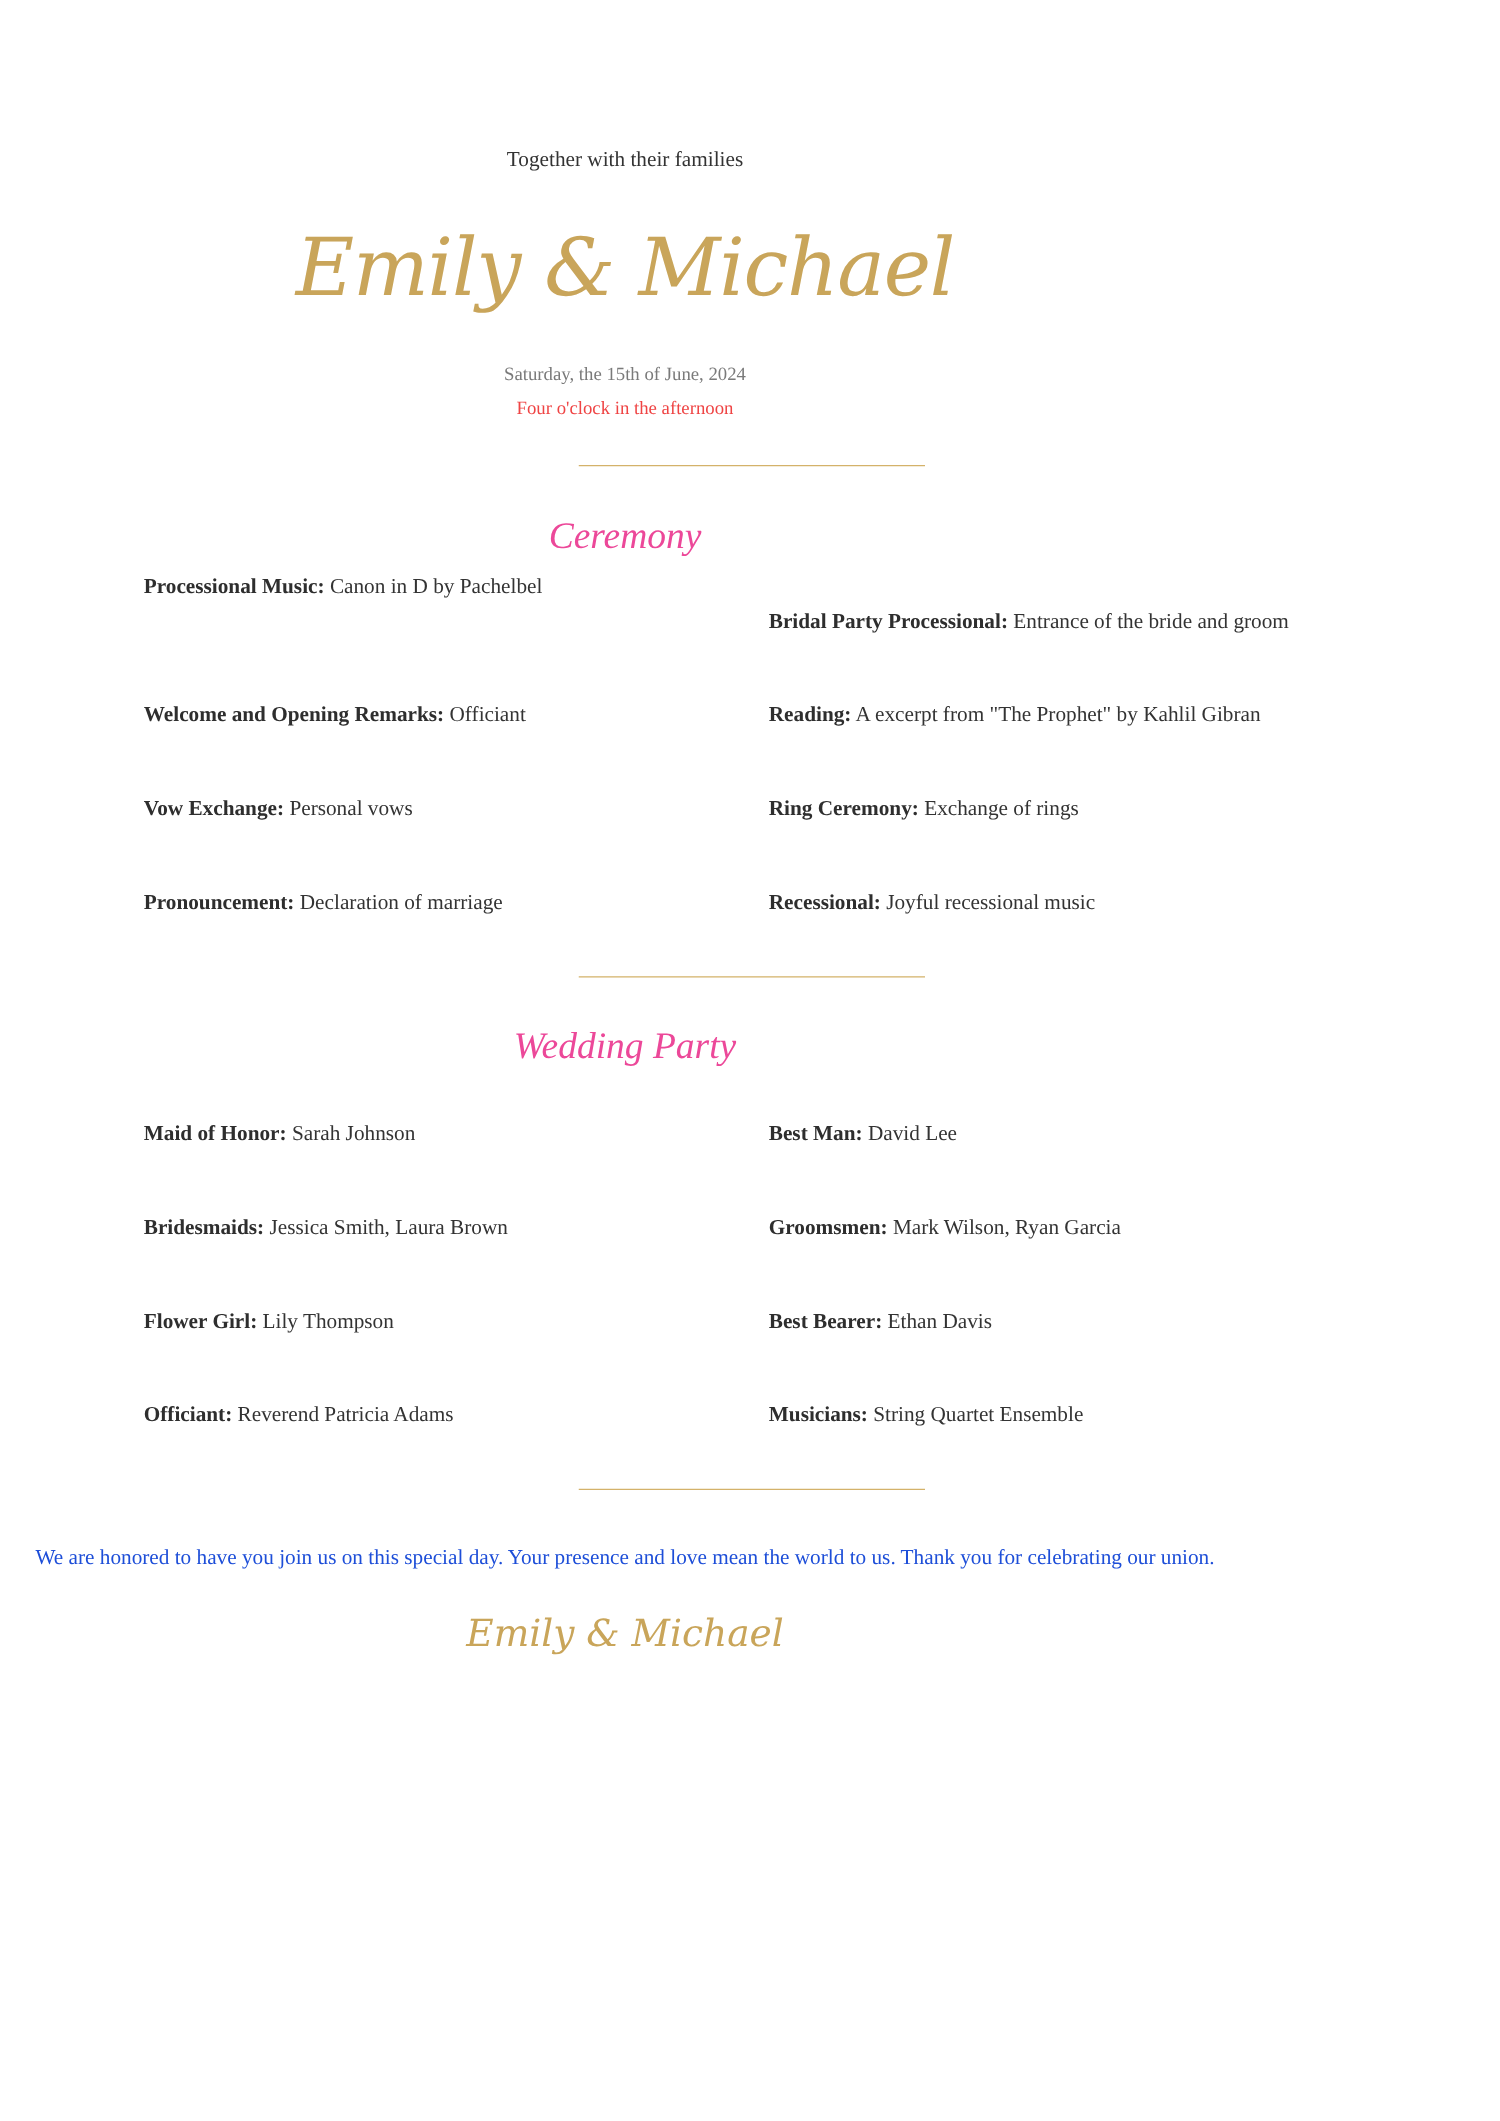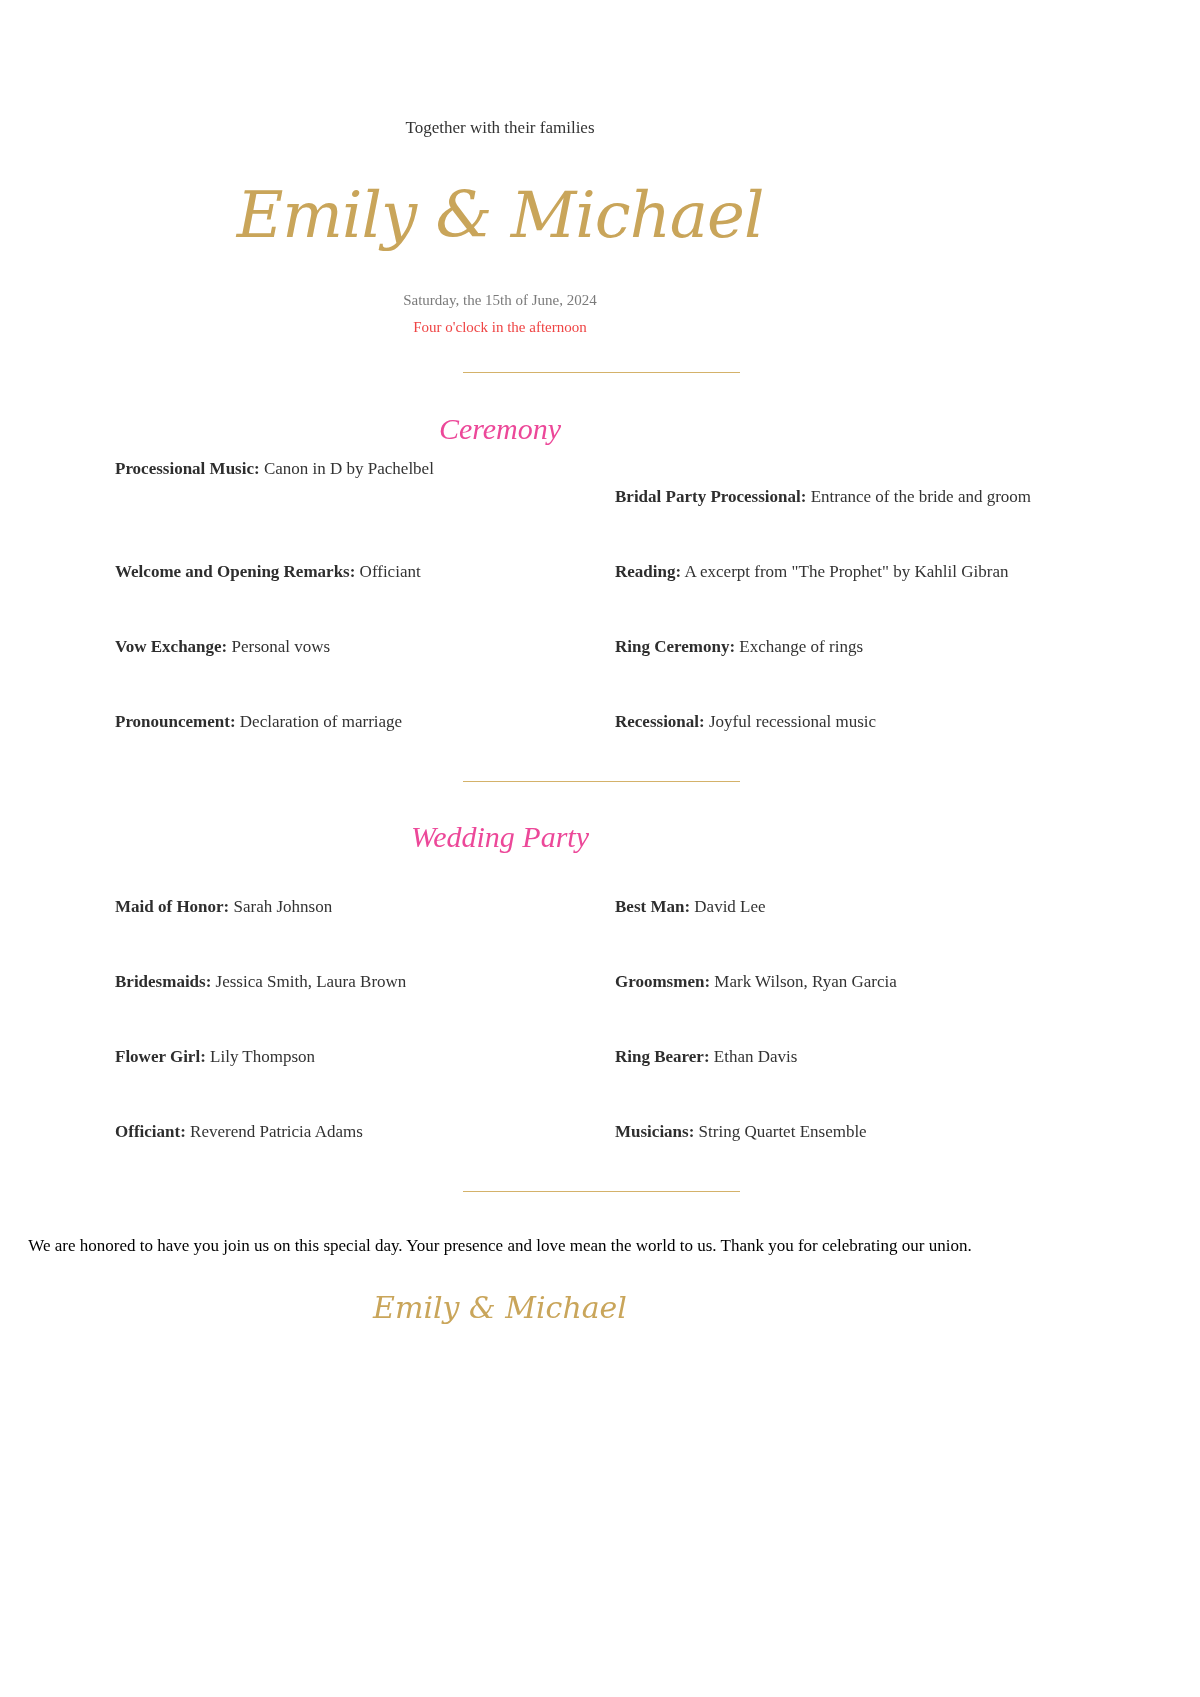--- a/index.html
+++ b/index.html
@@ -11,21 +11,21 @@
            font-family:"DejaVu Serif","Liberation Serif",serif; letter-spacing:-1px; }
   .date { top:292px; font-size:15px; color:#7a7a7a; }
   .time { top:319px; font-size:15px; color:#ef4444; }
   .divider { position:absolute; left:463px; width:277px; height:0; border-top:1.5px solid #d4b26a; }
   .heading { font-size:30px; color:#ec4899; font-style:italic;
              font-family:Liberation Serif, serif; }
   .row { position:absolute; font-size:17px; color:#333; white-space:nowrap; }
   .row b { font-weight:bold; color:#2e2e2e; }
   .colL { left:115px; }
   .colR { left:615px; }
-  .closing { top:1236px; font-size:17px; color:#000000; }
+  .closing { top:1236px; font-size:17px; color:#1d4ed8; }
   .sig { top:1290px; font-size:30px; color:#c9a55a; font-style:italic;
          font-family:"DejaVu Serif","Liberation Serif",serif; }
 </style>
 </head>
 <body>
 
 <div class="center intro">Together with their families</div>
 <div class="center title">Emily &amp; Michael</div>
 <div class="center date">Saturday, the 15th of June, 2024</div>
 <div class="center time">Four o'clock in the afternoon</div>
@@ -45,20 +45,20 @@
 
 <div class="divider" style="top:781px;"></div>
 
 <div class="center heading" style="top:820px;">Wedding Party</div>
 
 <div class="row colL" style="top:897px;"><b>Maid of Honor:</b><span> Sarah Johnson</span></div>
 <div class="row colR" style="top:897px;"><b>Best Man:</b><span> David Lee</span></div>
 <div class="row colL" style="top:972px;"><b>Bridesmaids:</b><span> Jessica Smith, Laura Brown</span></div>
 <div class="row colR" style="top:972px;"><b>Groomsmen:</b><span> Mark Wilson, Ryan Garcia</span></div>
 <div class="row colL" style="top:1047px;"><b>Flower Girl:</b><span> Lily Thompson</span></div>
-<div class="row colR" style="top:1047px;"><b>Ring Bearer:</b><span> Ethan Davis</span></div>
+<div class="row colR" style="top:1047px;"><b>Best Bearer:</b><span> Ethan Davis</span></div>
 <div class="row colL" style="top:1122px;"><b>Officiant:</b><span> Reverend Patricia Adams</span></div>
 <div class="row colR" style="top:1122px;"><b>Musicians:</b><span> String Quartet Ensemble</span></div>
 
 <div class="divider" style="top:1191px;"></div>
 
 <div class="center closing">We are honored to have you join us on this special day. Your presence and love mean the world to us. Thank you for celebrating our union.</div>
 <div class="center sig">Emily &amp; Michael</div>
 
 </body></html>

